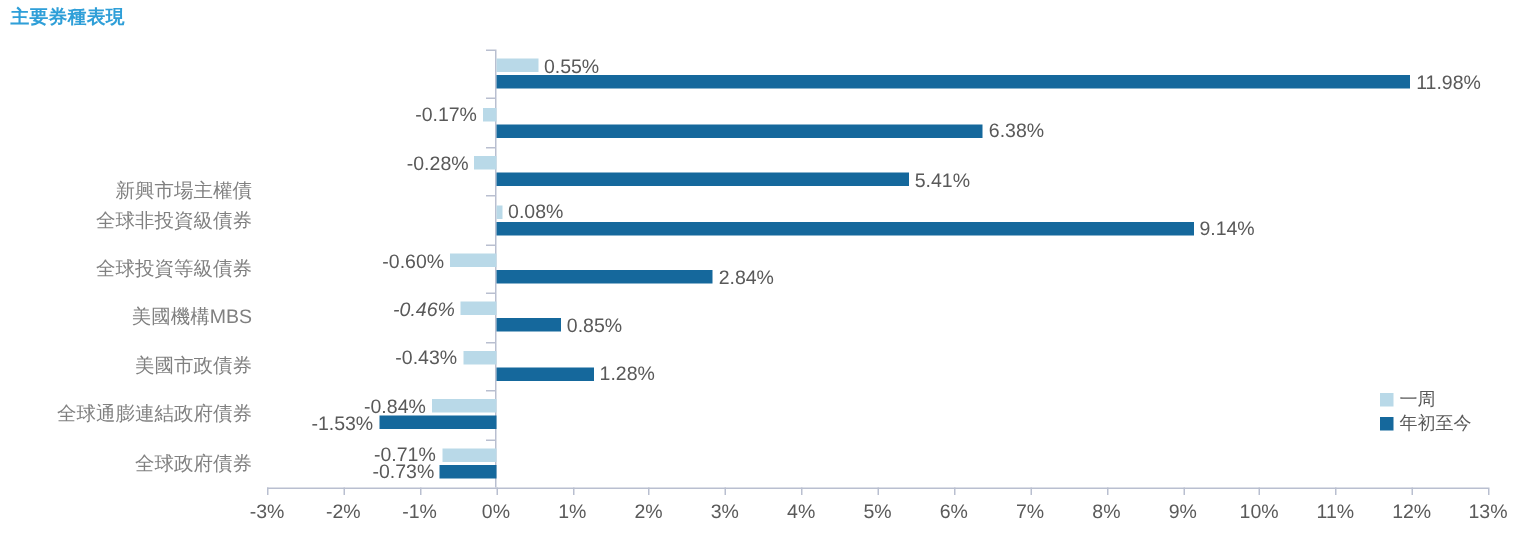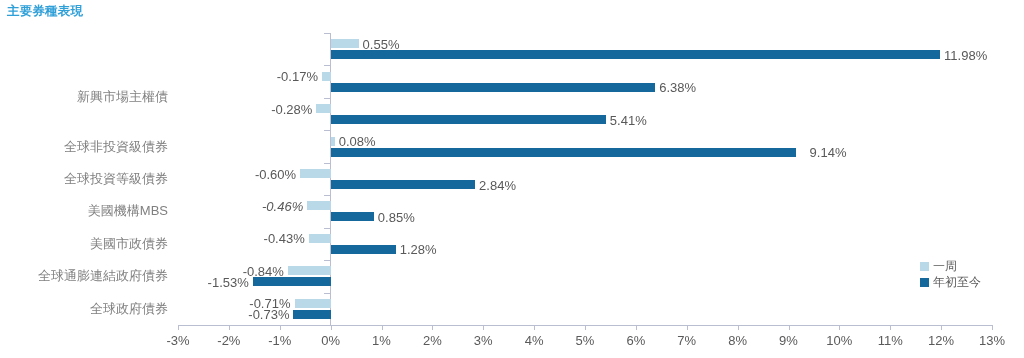--- a/index.html
+++ b/index.html
@@ -151,21 +151,21 @@
       <div class="bar-label pos" style="top: 54.1667px; left: 481.207px;">6.38%</div>
       <div class="cat-tick" style="top: 64.8889px;"></div>
       <div class="bar week" style="background: rgb(185, 217, 232); top: 71.1111px; height: 9px; width: 14.245px; left: 138.38px;"></div>
       <div class="bar-label neg" style="top: 75.6111px; right: 679.62px;">-0.28%</div>
       <div class="bar ytd" style="background: rgb(21, 104, 156); top: 82.1111px; height: 9px; width: 275.234px; left: 152.625px;"></div>
       <div class="bar-label pos" style="top: 86.6111px; left: 431.859px;">5.41%</div>
       <div class="cat-tick" style="top: 97.3333px;"></div>
       <div class="bar week" style="background: rgb(185, 217, 232); top: 103.556px; height: 9px; width: 4.07px; left: 152.625px;"></div>
       <div class="bar-label pos" style="top: 108.056px; left: 160.695px;">0.08%</div>
       <div class="bar ytd" style="background: rgb(21, 104, 156); top: 114.556px; height: 9px; width: 464.998px; left: 152.625px;"></div>
-      <div class="bar-label pos" style="top: 119.056px; left: 621.622px; margin-left: 10px;">9.14%</div>
+      <div class="bar-label pos" style="top: 119.056px; left: 621.622px;">9.14%</div>
       <div class="cat-tick" style="top: 129.778px;"></div>
       <div class="bar week" style="background: rgb(185, 217, 232); top: 136px; height: 9px; width: 30.525px; left: 122.1px;"></div>
       <div class="bar-label neg" style="top: 140.5px; right: 695.9px;">-0.60%</div>
       <div class="bar ytd" style="background: rgb(21, 104, 156); top: 147px; height: 9px; width: 144.485px; left: 152.625px;"></div>
       <div class="bar-label pos" style="top: 151.5px; left: 301.11px;">2.84%</div>
       <div class="cat-tick" style="top: 162.222px;"></div>
       <div class="bar week" style="background: rgb(185, 217, 232); top: 168.444px; height: 9px; width: 23.4025px; left: 129.222px;"></div>
       <div class="bar-label neg" style="top: 172.944px; right: 688.778px; font-style: italic;">-0.46%</div>
       <div class="bar ytd" style="background: rgb(21, 104, 156); top: 179.444px; height: 9px; width: 43.2437px; left: 152.625px;"></div>
       <div class="bar-label pos" style="top: 183.944px; left: 199.869px;">0.85%</div>
@@ -190,20 +190,20 @@
       <div class="legend-row">
         <span class="legend-swatch week" style="background: rgb(185, 217, 232);"></span>
         <span class="legend-text">一周</span>
       </div>
       <div class="legend-row">
         <span class="legend-swatch ytd" style="background: rgb(21, 104, 156);"></span>
         <span class="legend-text">年初至今</span>
       </div>
     </div>
 
-    <div class="cat-label-wrap" style="top: 97px;">新興市場主權債</div>
+    <div class="cat-label-wrap" style="top: 127px;">新興市場主權債</div>
     <div class="cat-label-wrap" style="top: 146.556px;">全球非投資級債券</div>
     <div class="cat-label-wrap" style="top: 179px;">全球投資等級債券</div>
     <div class="cat-label-wrap" style="top: 211.444px;">美國機構MBS</div>
     <div class="cat-label-wrap" style="top: 243.889px;">美國市政債券</div>
     <div class="cat-label-wrap" style="top: 276.333px;">全球通膨連結政府債券</div>
     <div class="cat-label-wrap" style="top: 308.778px;">全球政府債券</div>
   </div>
 
 </body></html>

